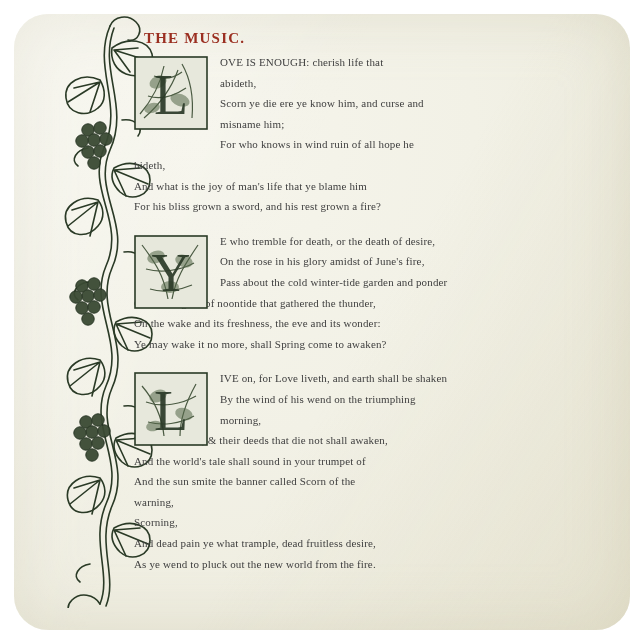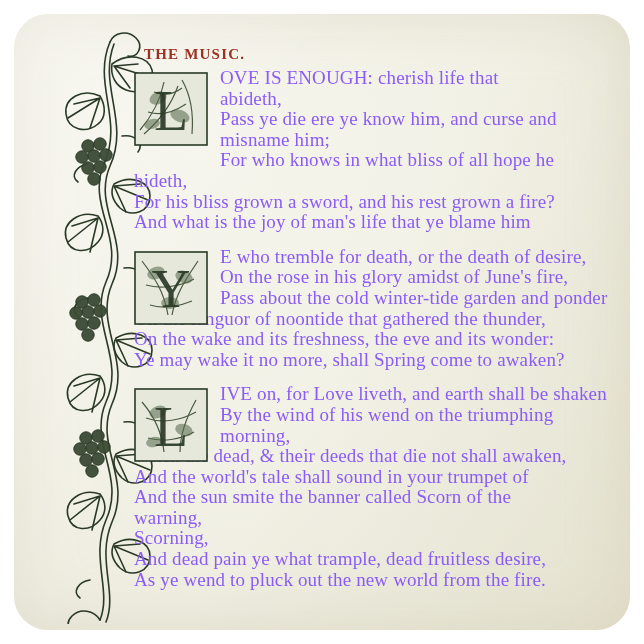--- a/index.html
+++ b/index.html
@@ -34,21 +34,21 @@
     border-radius: 34px;
     background:
       linear-gradient(115deg, rgba(255,255,255,0.35) 0%, rgba(255,255,255,0) 40%),
       linear-gradient(300deg, rgba(214,208,180,0.30) 0%, rgba(255,255,255,0) 45%);
     pointer-events: none;
   }
   
   .plate {
     position: absolute;
     left: 52px;
-    top: 24px;
+    top: 8px;
     width: 556px;
     height: 600px;
     text-decoration: underline;
   }
   .ornament {
     position: absolute;
     left: 0;
     top: 0;
     width: 110px;
     height: 600px;
@@ -76,23 +76,23 @@
   }
   .dropcap {
     position: absolute;
     left: 0;
     top: 4px;
     width: 74px;
     height: 74px;
   }
   .dropcap svg { display: block; }
   .lines {
-    font-size: 19px;
+    font-size: 11px;
     line-height: 20.6px;
-    color: #8b5cf6;
+    color: #404040;
     letter-spacing: 0.15px;
   }
   .line { white-space: pre-wrap; }
   
   .in { padding-left: 86px; }
   .flush { padding-left: 0; }
 </style>
 </head>
 <body>
 
@@ -192,26 +192,26 @@
               <ellipse cx="24" cy="26" rx="9" ry="6" transform="rotate(-25 24 26)"></ellipse>
               <ellipse cx="46" cy="44" rx="10" ry="6" transform="rotate(20 46 44)"></ellipse>
               <ellipse cx="18" cy="52" rx="8" ry="5" transform="rotate(-15 18 52)"></ellipse>
             </g>
             <text x="37" y="58" text-anchor="middle" font-family="Liberation Serif, serif" font-size="56" fill="#2b3a28" opacity="0.92">L</text>
           </svg>
         </div>
         <div class="lines">
           <div class="line in">OVE IS ENOUGH: cherish life that</div>
           <div class="line in">abideth,</div>
-          <div class="line in">Pass ye die ere ye know him, and curse and</div>
+          <div class="line in">Scorn ye die ere ye know him, and curse and</div>
           <div class="line in">misname him;</div>
-          <div class="line in">For who knows in what bliss of all hope he</div>
+          <div class="line in">For who knows in wind ruin of all hope he</div>
           <div class="line flush">hideth,</div>
+          <div class="line flush">And what is the joy of man's life that ye blame him</div>
           <div class="line flush">For his bliss grown a sword, and his rest grown a fire?</div>
-          <div class="line flush">And what is the joy of man's life that ye blame him</div>
         </div>
       </div>
 
       <div class="stanza">
         <div class="dropcap">
           <svg width="74" height="74" viewBox="0 0 74 74" xmlns="http://www.w3.org/2000/svg">
             <rect x="1" y="1" width="72" height="72" fill="#e7e8dc" stroke="#2a3a26" stroke-width="1.6"></rect>
             <g stroke="#4a5a42" stroke-width="1.2" fill="none">
               <path d="M8 10 C20 26 30 40 34 64"></path>
               <path d="M64 10 C52 28 42 42 38 64"></path>

